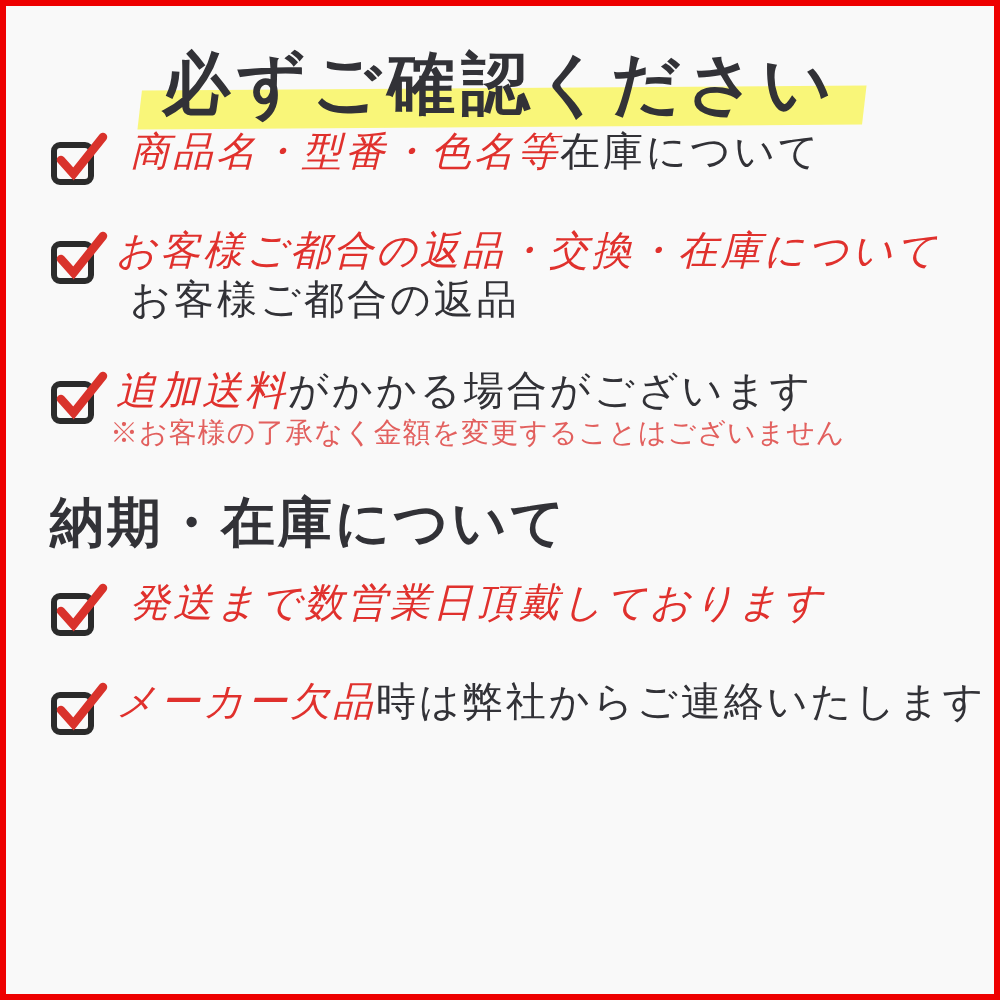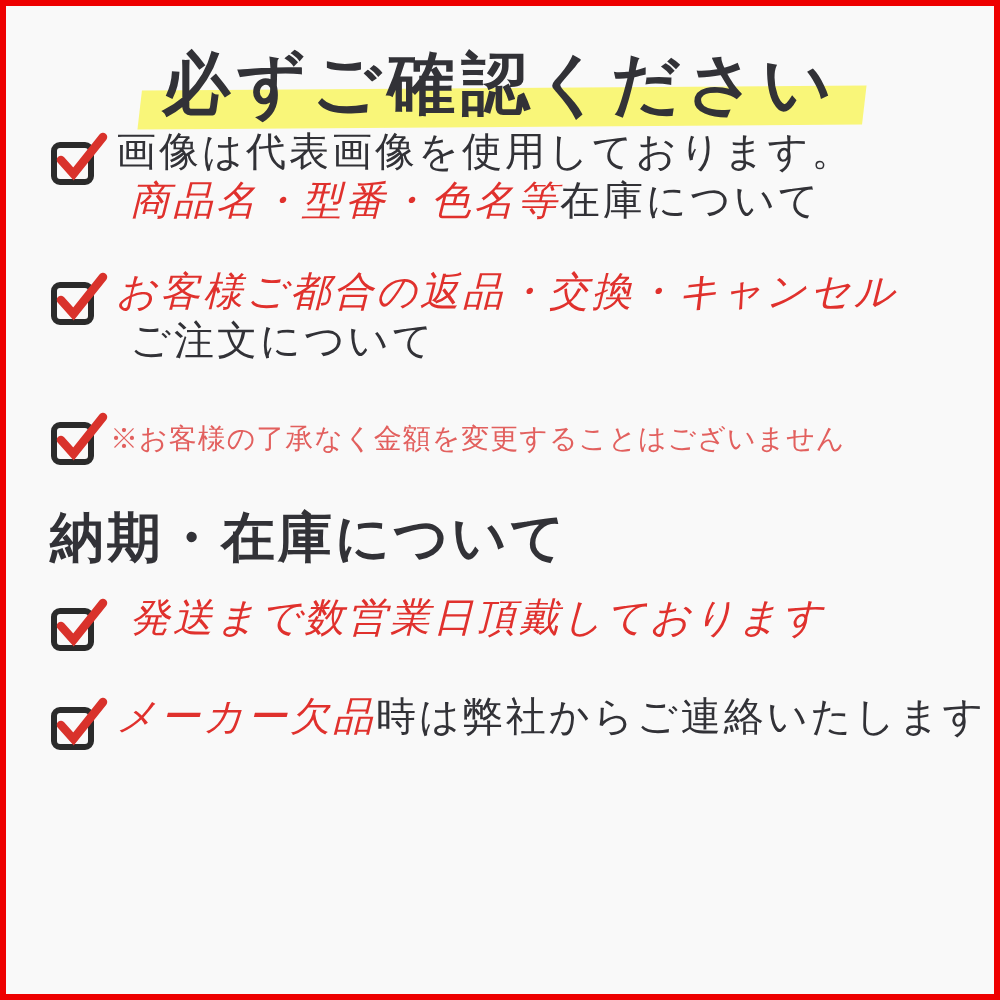--- a/index.html
+++ b/index.html
@@ -92,21 +92,21 @@
     line-height:1.22;
     color:var(--text-black);
     white-space:nowrap;
   }
   .line{display:block;}
   .line.indent{padding-left:14px;}
   .seg-red{color:var(--accent-red);font-style:italic;}
   .seg-black{color:var(--text-black);}
   .note{
     display:block;
-    margin-top:14px;
+    margin-top:0;
     margin-left:-6px;
     font-size:28px;
     letter-spacing:1px;
     color:var(--note-red);
     text-align:right;
   }
 </style>
 </head>
 <body>
 
@@ -120,42 +120,42 @@
   </header>
 
   <section>
 
     <div class="item">
       <svg class="checkbox" viewBox="0 0 58 54" aria-hidden="true">
         <rect x="4" y="14" width="37" height="37" rx="6"></rect>
         <path d="M11 29 L23.5 43 L53 6"></path>
       </svg>
       <p class="lines">
-        <span class="line"><span class="seg-black">画像は代表画像を使用しております。</span></span>
         <span class="line indent"><span class="seg-red">商品名・型番・色名等</span><span class="seg-black">在庫について</span></span>
       </p>
     </div>
 
     <div class="item">
       <svg class="checkbox" viewBox="0 0 58 54" aria-hidden="true">
         <rect x="4" y="14" width="37" height="37" rx="6"></rect>
         <path d="M11 29 L23.5 43 L53 6"></path>
       </svg>
       <p class="lines">
-        <span class="line"><span class="seg-red">お客様ご都合の返品・交換・キャンセル</span></span>
-        <span class="line indent"><span class="seg-black">ご注文について</span></span>
+        <span class="line"><span class="seg-red">お客様ご都合の返品・交換・在庫について</span></span>
+        <span class="line indent"><span class="seg-black">お客様ご都合の返品</span></span>
       </p>
     </div>
 
     <div class="item">
       <svg class="checkbox" viewBox="0 0 58 54" aria-hidden="true">
         <rect x="4" y="14" width="37" height="37" rx="6"></rect>
         <path d="M11 29 L23.5 43 L53 6"></path>
       </svg>
       <p class="lines">
+        <span class="line"><span class="seg-red">追加送料</span><span class="seg-black">がかかる場合がございます</span></span>
         <span class="note">※お客様の了承なく金額を変更することはございません</span>
       </p>
     </div>
   </section>
 
   <section>
     <h2 class="heading second">納期・在庫について</h2>
 
     <div class="item">
       <svg class="checkbox" viewBox="0 0 58 54" aria-hidden="true">

